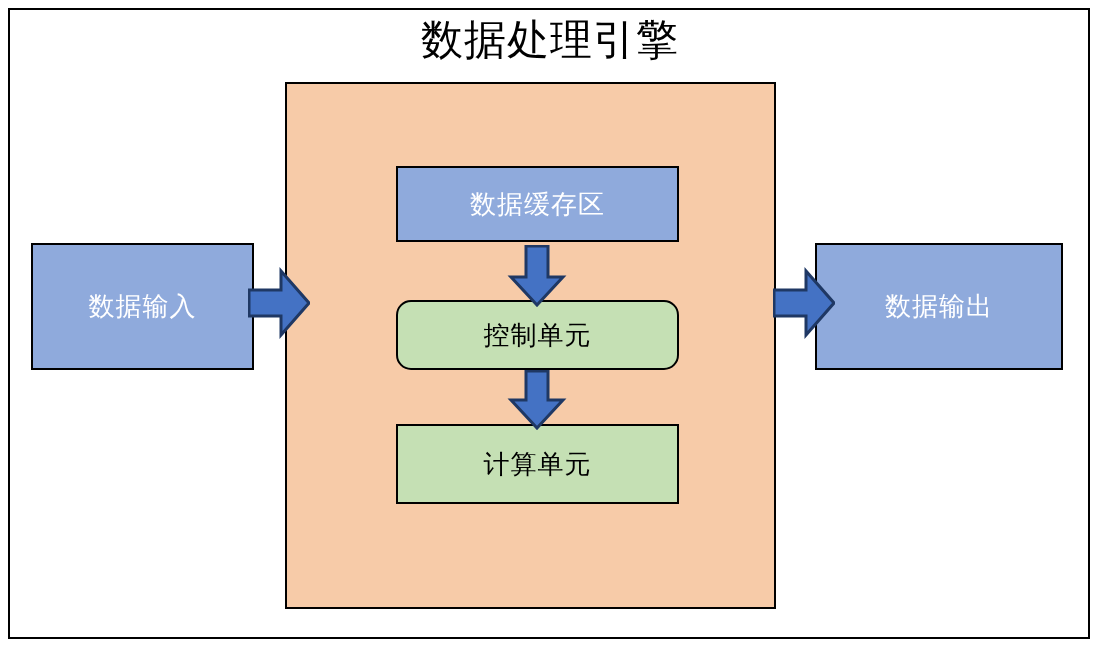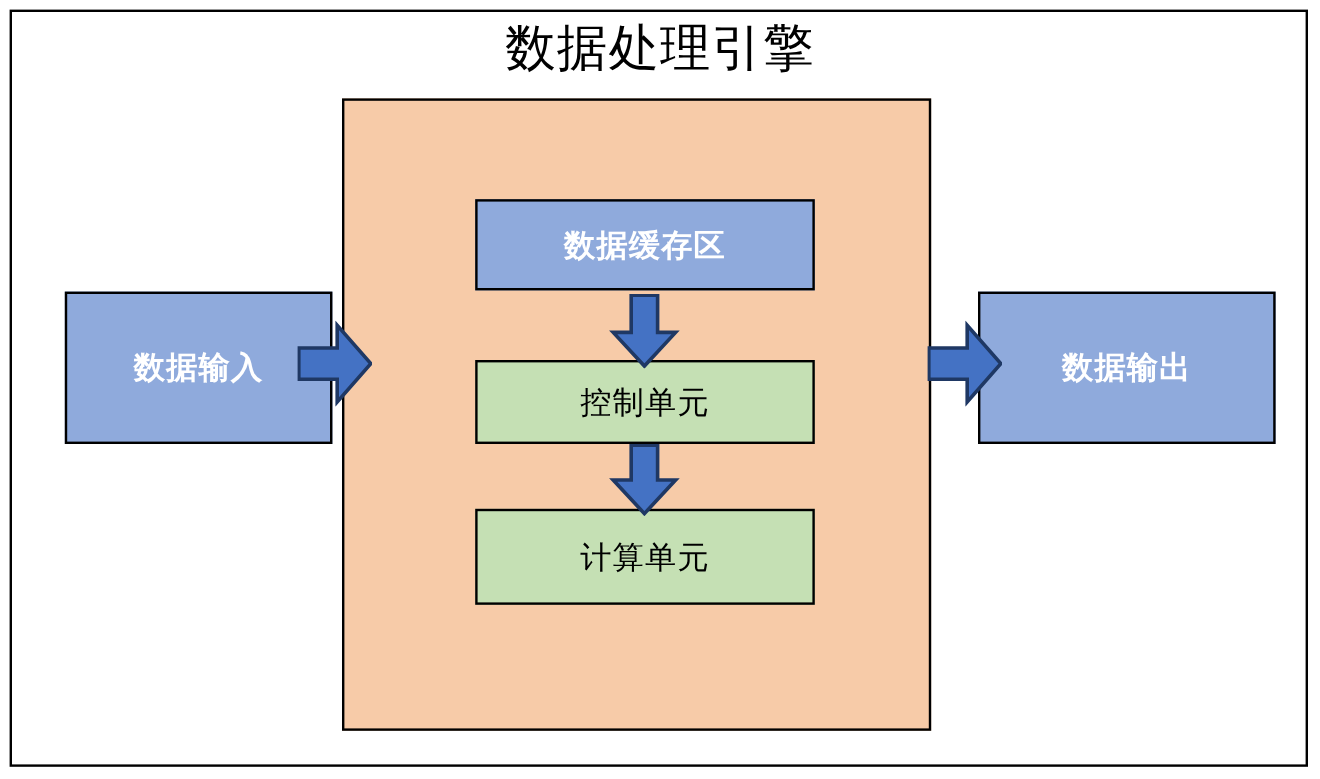--- a/index.html
+++ b/index.html
@@ -60,35 +60,34 @@
     border: 2px solid #000000;
     display: flex;
     align-items: center;
     justify-content: center;
     text-align: center;
     white-space: nowrap;
   }
   .box-blue {
     background: #8FAADC;
     color: #FFFFFF;
-    font-weight: bold;
+    font-weight: normal;
   }
   .box-green {
     background: #C5E0B4;
     color: #000000;
     font-weight: normal;
   }
   #box-data-input {
     left: 31px;
     top: 243px;
     width: 223px;
     height: 127px;
     font-size: 26px;
     letter-spacing: 1px;
-    margin-left: 23px;
   }
   #box-data-output {
     left: 815px;
     top: 243px;
     width: 248px;
     height: 127px;
     font-size: 26px;
     letter-spacing: 1px;
     text-align: center;
   }
@@ -100,20 +99,21 @@
     font-size: 26px;
     letter-spacing: 1px;
   }
   #box-control-unit {
     left: 396px;
     top: 300px;
     width: 283px;
     height: 70px;
     font-size: 26px;
     letter-spacing: 1px;
+    border-radius: 15px;
   }
   #box-compute-unit {
     left: 396px;
     top: 424px;
     width: 283px;
     height: 80px;
     font-size: 26px;
     letter-spacing: 1px;
   }
   

